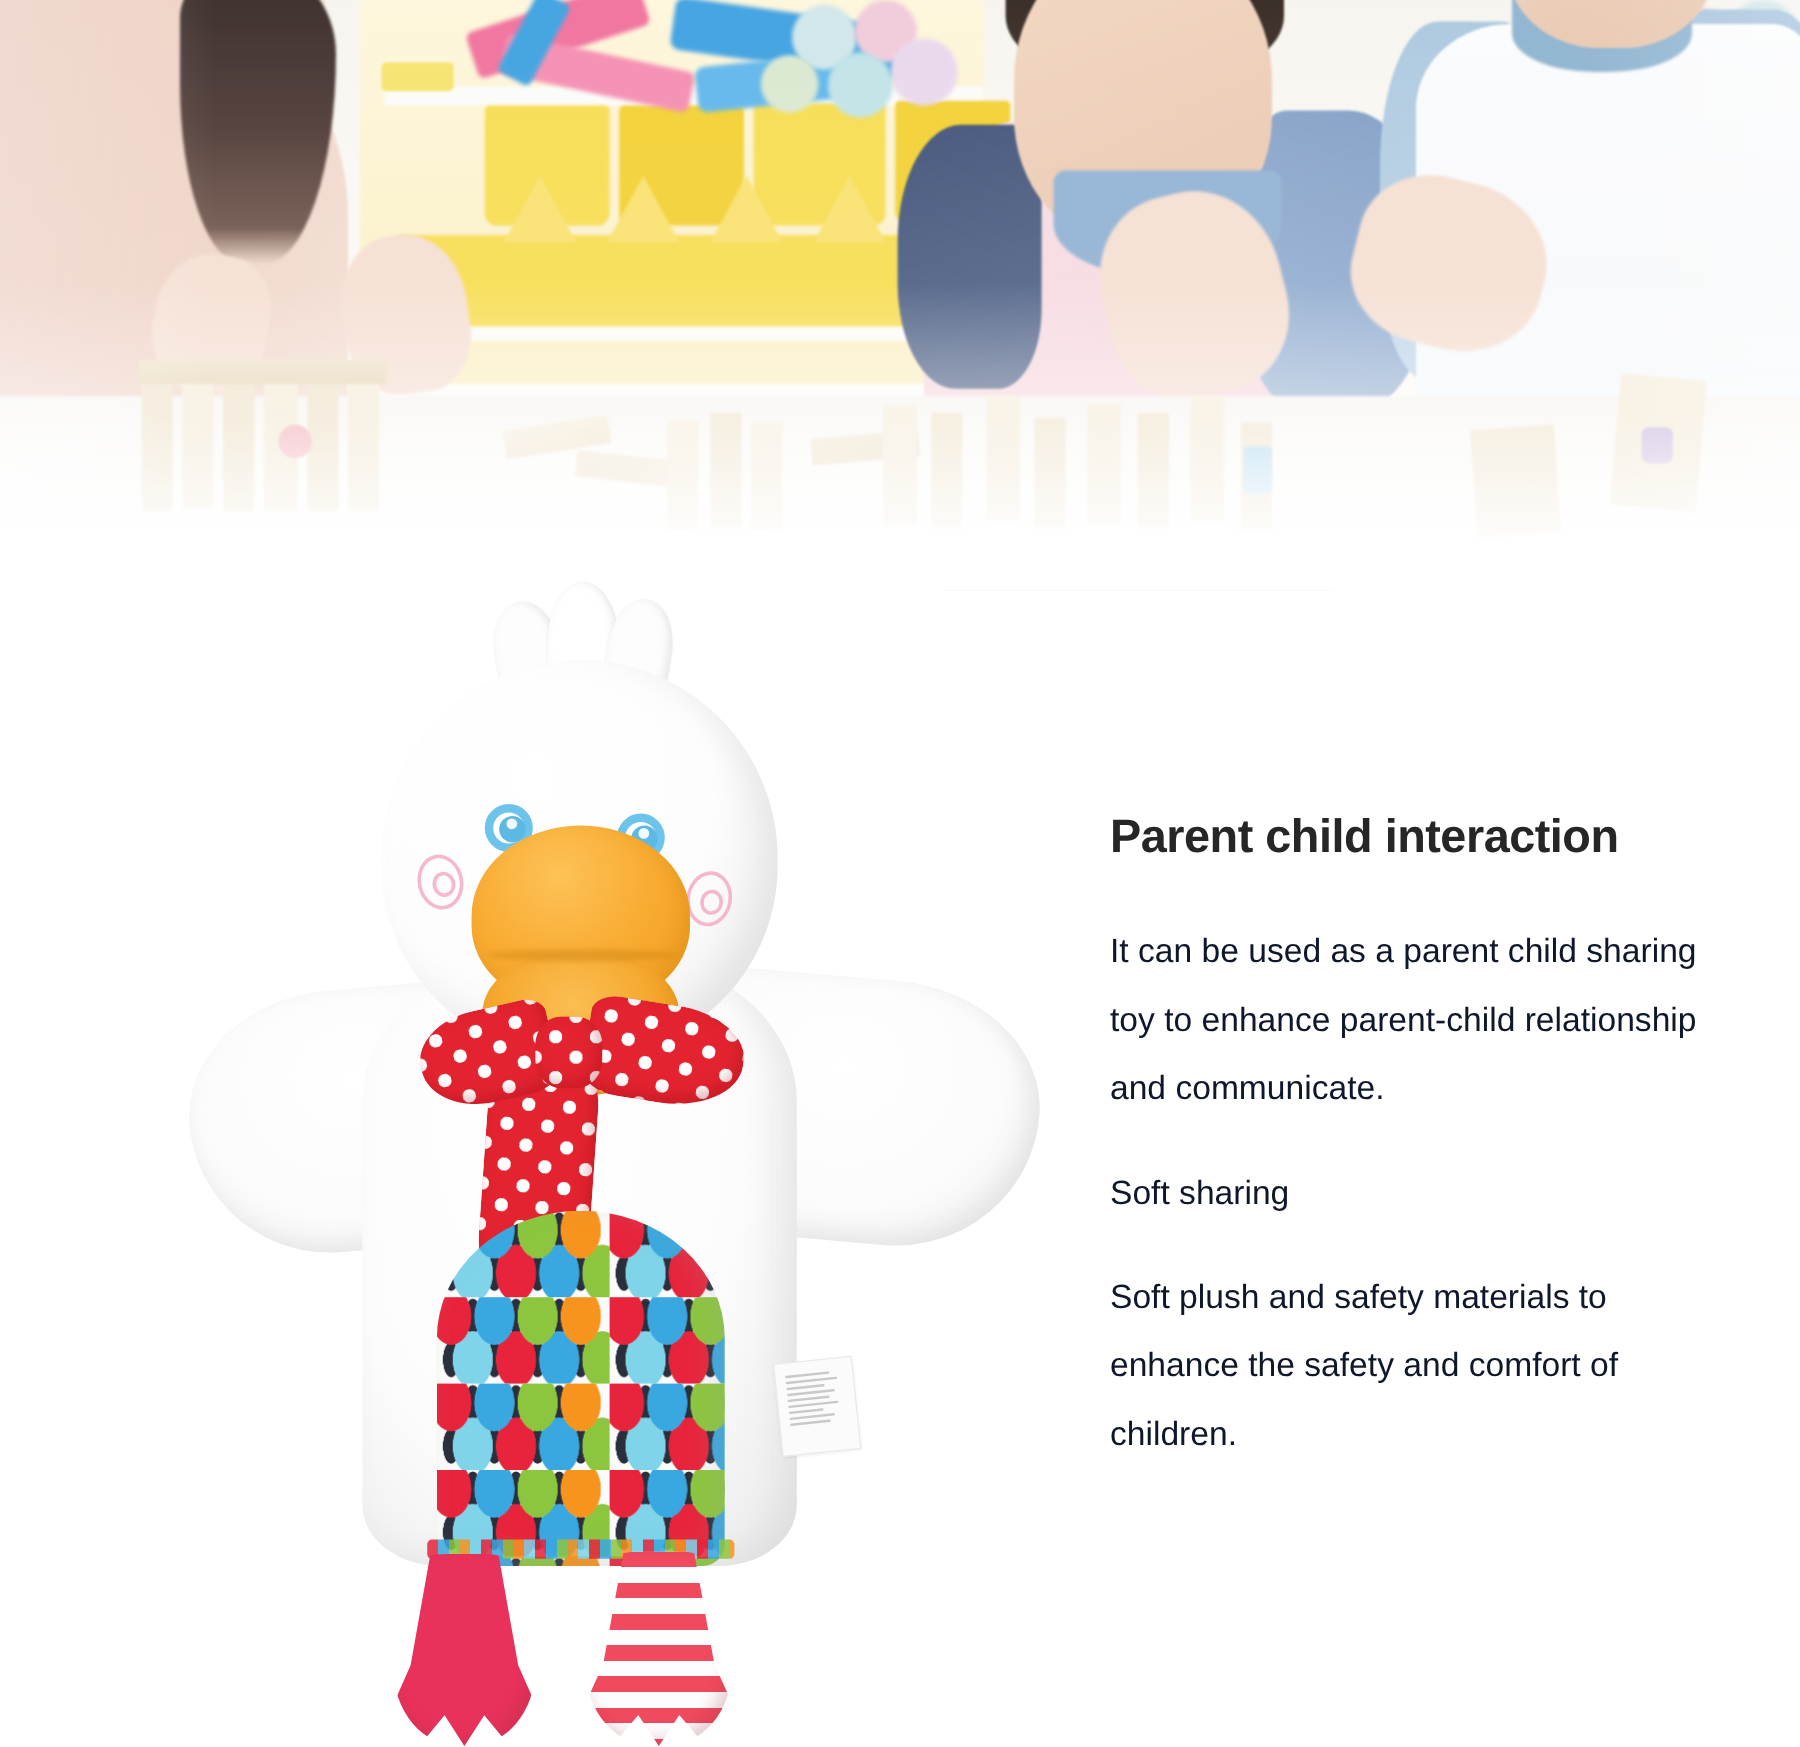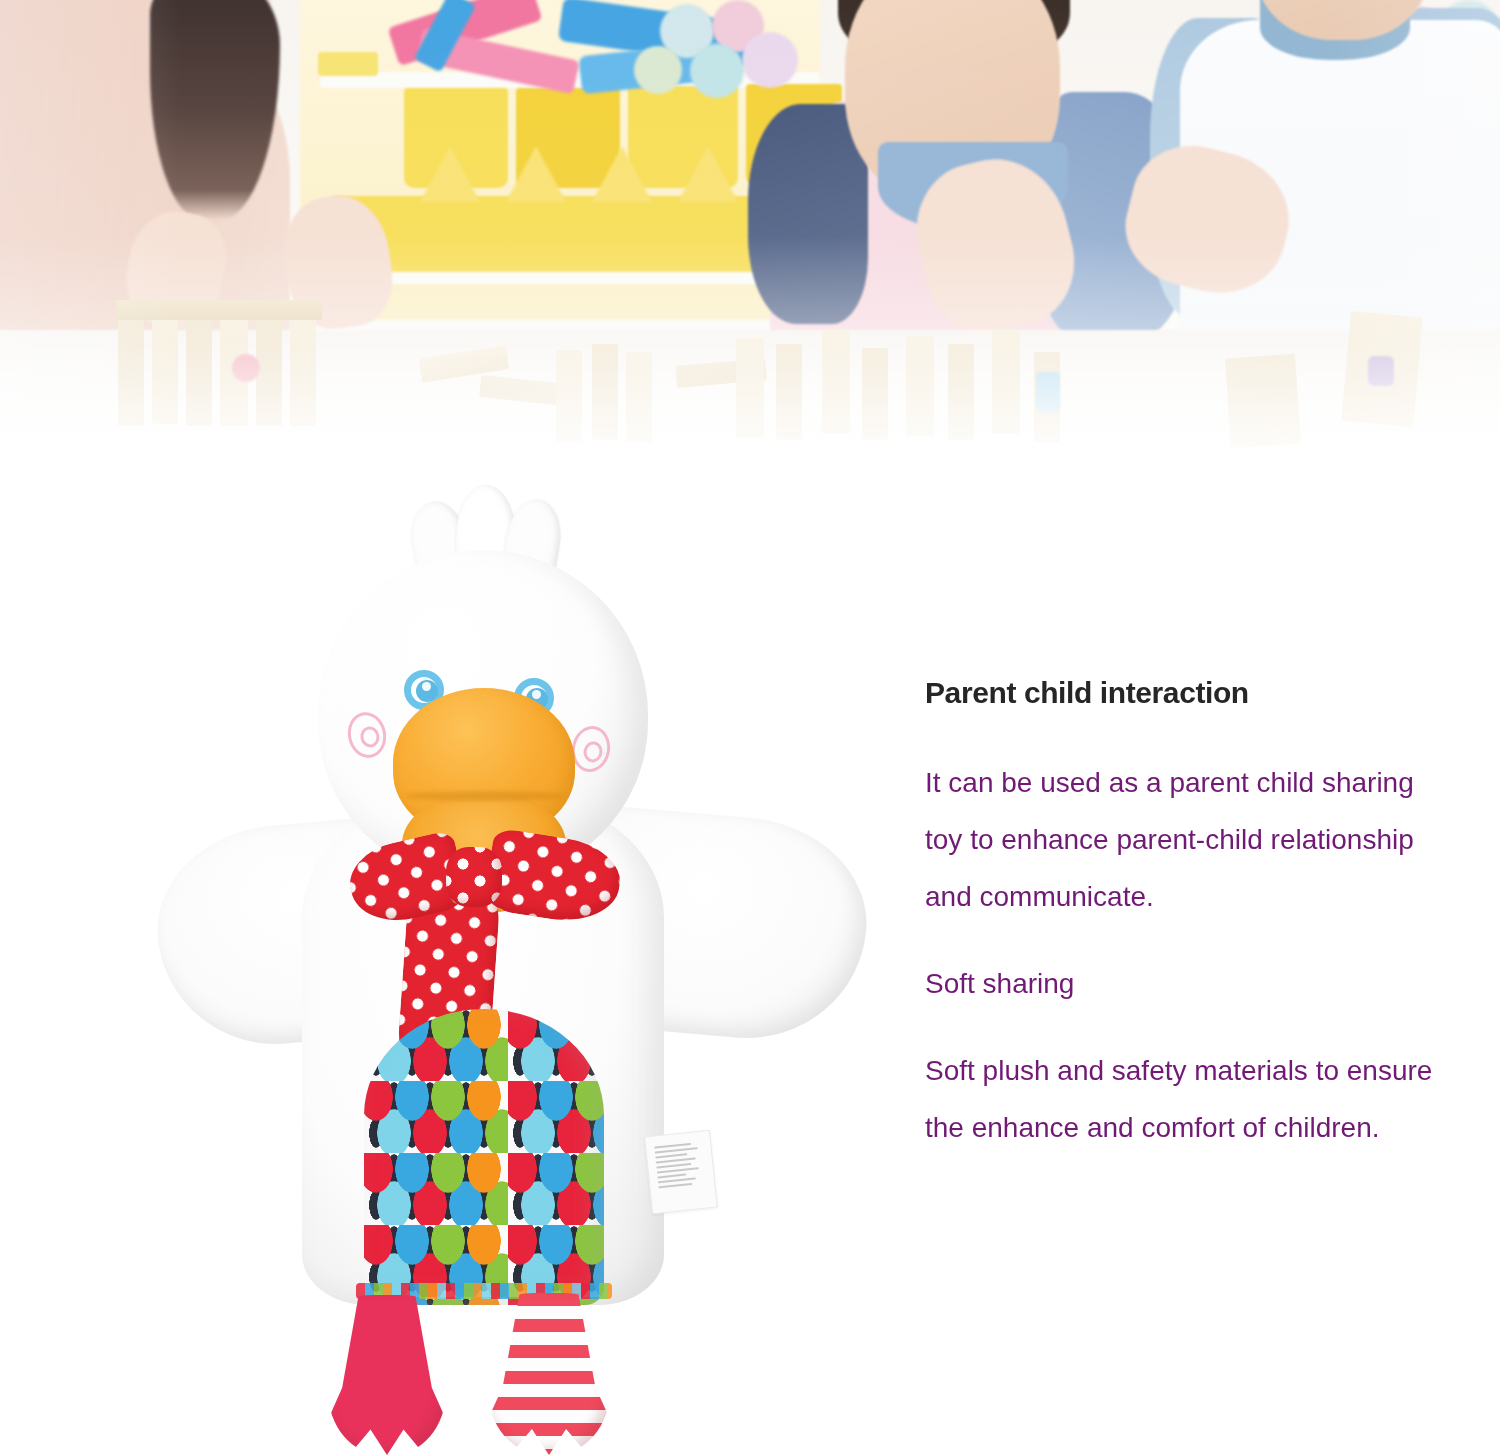--- a/index.html
+++ b/index.html
@@ -194,23 +194,23 @@
   .foot-solid { background: #e8325c; }
   .foot-stripe { background: repeating-linear-gradient(180deg,#f04a5e 0 13px,#fdfdfd 13px 26px); }
 
   .tag { left: 498px; top: 638px; width: 66px; height: 78px; background: #fbfbfb;
     border: 1px solid #e9e9e9; transform: rotate(-6deg);
     box-shadow: 0 1px 3px rgba(0,0,0,.07); overflow: hidden; }
   .tag-line { height: 2px; background: #c9c9c9; margin: 0 0 3px 0; border-radius: 1px; }
 
   
   .copy { position: absolute; left: 925px; top: 676px; width: 520px; }
-  .headline { font-size: 30px; font-weight: bold; color: #262626;
+  .headline { font-size: 39px; font-weight: bold; color: #262626;
     letter-spacing: -0.4px; line-height: 1.14; margin-bottom: 44px; }
-  .para { font-size: 28px; color: #701a75; line-height: 57px; font-weight: normal; }
+  .para { font-size: 28px; color: #0f172a; line-height: 57px; font-weight: normal; }
   .gap-a { height: 30px; }
   .gap-b { height: 30px; }
 </style>
 </head>
 <body>
 
 <div class="page">
 
   <div class="banner">
     <div class="banner-scene">
@@ -372,16 +372,16 @@
     <div class="pz leg leg-l foot-solid" style="border-radius:38% 38% 46% 46% / 14% 14% 40% 40%;clip-path:polygon(26% 0,74% 0,88% 58%,100% 78%,82% 100%,64% 84%,50% 100%,36% 84%,18% 100%,0 78%,12% 58%);"></div>
     <div class="pz leg leg-r foot-stripe" style="border-radius:38% 38% 46% 46% / 14% 14% 40% 40%;clip-path:polygon(26% 0,74% 0,88% 58%,100% 78%,82% 100%,64% 84%,50% 100%,36% 84%,18% 100%,0 78%,12% 58%);"></div>
   </div>
 
   <div class="copy">
     <div class="headline">Parent child interaction</div>
     <div class="para">It can be used as a parent child sharing toy to enhance parent-child relationship and communicate.</div>
     <div class="gap-a"></div>
     <div class="para">Soft sharing</div>
     <div class="gap-b"></div>
-    <div class="para">Soft plush and safety materials to ensure the enhance and comfort of children.</div>
+    <div class="para">Soft plush and safety materials to enhance the safety and comfort of children.</div>
   </div>
 
 </div>
 
 </body></html>

